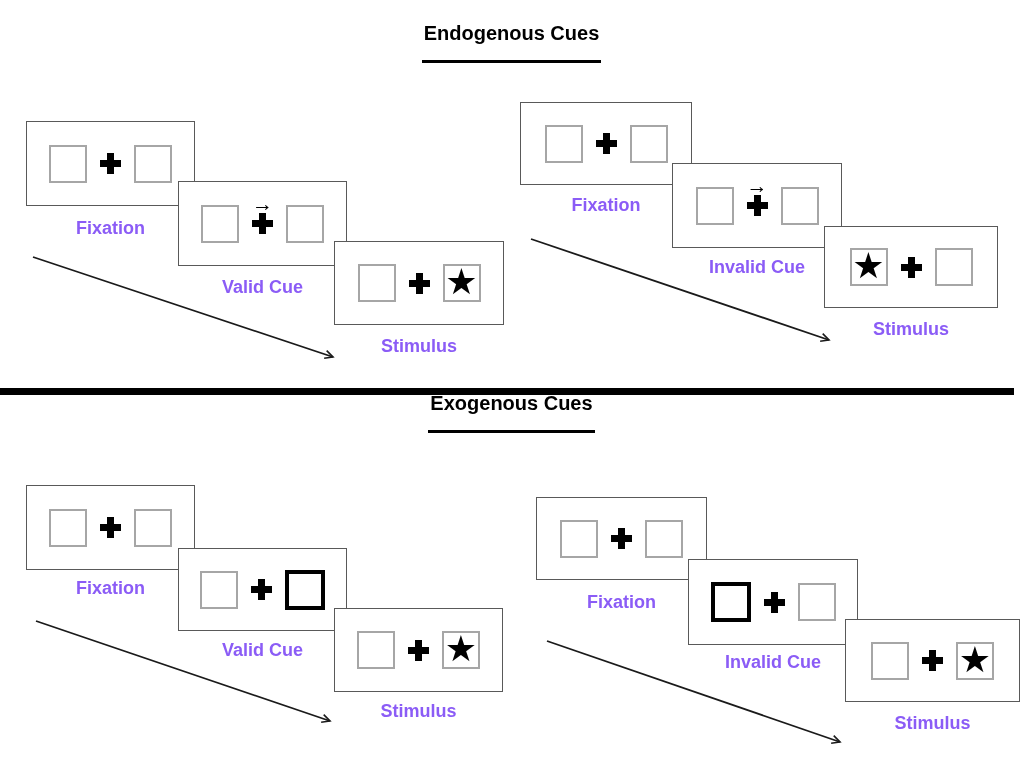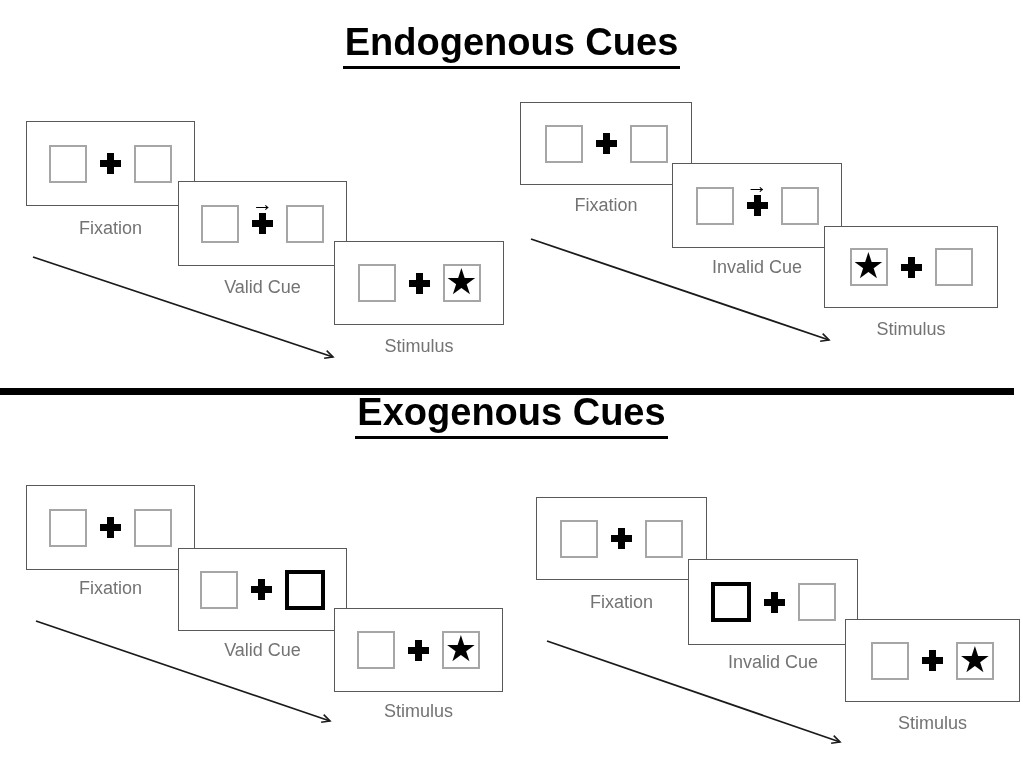--- a/index.html
+++ b/index.html
@@ -1,22 +1,22 @@
 <!DOCTYPE html>
 <html><head>
 <meta charset="utf-8">
 <style>
   * { margin:0; padding:0; box-sizing:border-box; }
   body { background:#ffffff; font-family:"Liberation Sans", sans-serif; }
   #canvas { position:relative; width:1023px; height:767px; background:#ffffff; overflow:hidden; }
 
   .sec-title { position:absolute; left:0; width:100%; text-align:center; }
   .sec-title span {
-    display:inline-block; font-size:38px; font-weight:bold; color:#000;
-    border-bottom:3px solid #000; padding:0 2px 2px 2px; line-height:1.1;
+    display:inline-block; font-size:20px; font-weight:bold; color:#000;
+    border-bottom:3px solid #000; padding:0 2px 16px 2px; line-height:1.1;
   }
 
   .divider { position:absolute; left:0; top:388px; width:1014px; height:7px; background:#000; }
 
   .panel {
     position:absolute; background:#fff; border:1px solid #595959;
     display:flex; align-items:center; justify-content:center; gap:13px;
   }
   .sq {
     width:38px; height:38px; border:2px solid #a6a6a6; background:#fff;
@@ -30,21 +30,21 @@
 
   .plus-wrap { position:relative; width:21px; height:21px; flex:0 0 auto; }
   .cue-arrow {
     position:absolute; left:50%; top:-20px; transform:translateX(-50%);
     font-size:21px; line-height:1; color:#000; font-weight:500; white-space:nowrap;
   }
 
   .star { font-size:36px; line-height:34px; color:#000; display:block; transform:translateY(-1px); }
 
   .plabel {
-    position:absolute; font-size:18px; font-weight:normal; color:#737373;
+    position:absolute; font-size:18px; font-weight:bold; color:#8b5cf6;
     text-align:center; z-index:10; line-height:1.15; white-space:nowrap;
   }
 
   .arrows-overlay { position:absolute; left:0; top:0; width:1023px; height:767px; pointer-events:none; z-index:5; }
   .z1{z-index:1} .z2{z-index:2} .z3{z-index:3}
 </style>
 </head>
 <body>
 
 <div id="canvas">

